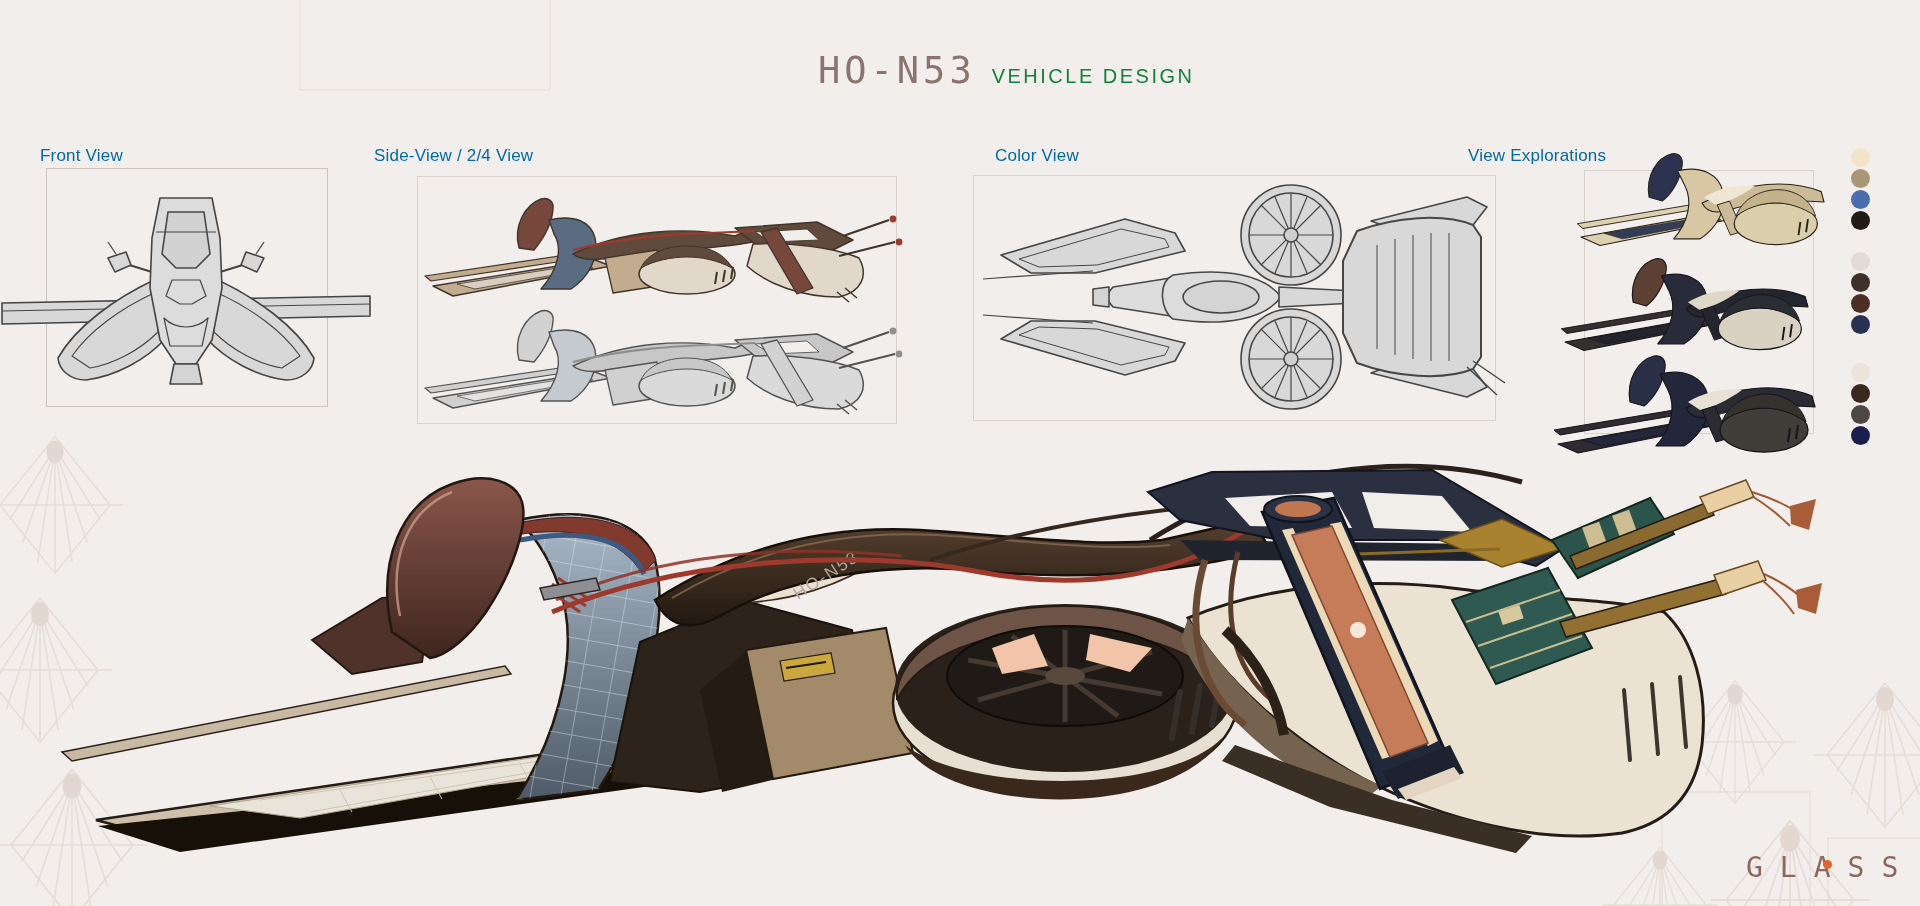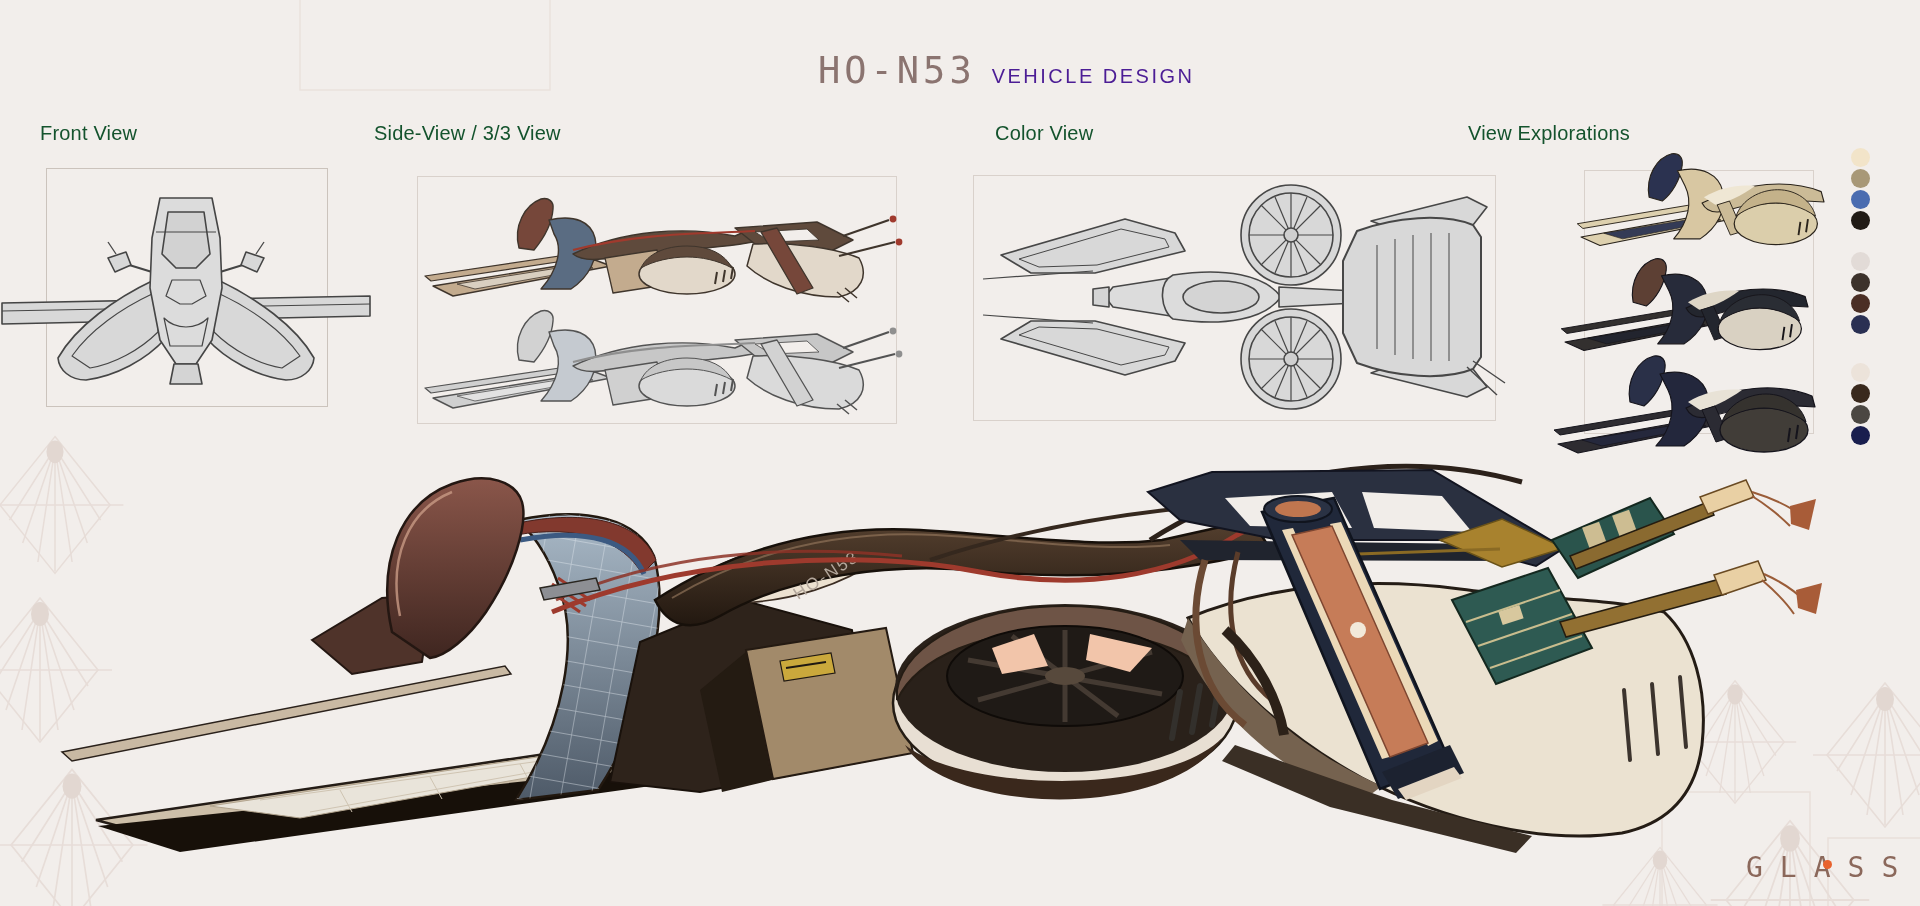--- a/index.html
+++ b/index.html
@@ -7,23 +7,23 @@
     width:1920px;height:906px;position:relative;overflow:hidden;
     background:#f2eeeb;font-family:"Liberation Sans",sans-serif;
   }
   .abs{position:absolute}
   
   .title-wrap{position:absolute;left:818px;top:52px;display:flex;align-items:baseline;gap:16px}
   .title-code{
     font-family:"DejaVu Sans Mono",monospace;font-size:37px;font-weight:400;
     letter-spacing:4px;color:#8b7470;line-height:1;
   }
-  .title-suffix{font-size:20px;letter-spacing:2.5px;color:#4c1d95;line-height:1}
-  
-  .section-label{position:absolute;top:122px;font-size:20px;color:#14532d;letter-spacing:.2px;white-space:nowrap}
+  .title-suffix{font-size:20px;letter-spacing:2.5px;color:#15803d;line-height:1}
+  
+  .section-label{position:absolute;top:146px;font-size:17px;color:#0369a1;letter-spacing:.2px;white-space:nowrap}
   
   .viewbox{position:absolute;border:1px solid #cbc3bc}
   .viewbox.faint{border-color:#d9d1cb}
   .ortho-svg{position:absolute;overflow:visible}
   
   .palette{position:absolute;left:1851px;display:flex;flex-direction:column;gap:2px}
   .dot{width:19px;height:19px;border-radius:50%}
   
   .mini-render{position:absolute;overflow:visible}
   
@@ -61,21 +61,21 @@
   <use href="#deco" transform="translate(1790,900) scale(1.1)"></use>
   <use href="#deco" transform="translate(1660,905) scale(0.8)"></use>
 </svg>
 
 <div class="title-wrap">
   <span class="title-code">HO-N53</span>
   <span class="title-suffix">VEHICLE DESIGN</span>
 </div>
 
 <div class="section-label" style="left:40px">Front View</div>
-<div class="section-label" style="left:374px">Side-View / 3/3 View</div>
+<div class="section-label" style="left:374px">Side-View / 2/4 View</div>
 <div class="section-label" style="left:995px">Color View</div>
 <div class="section-label" style="left:1468px">View Explorations</div>
 
 <div class="viewbox" style="left:46px;top:168px;width:280px;height:237px"></div>
 <svg class="ortho-svg" style="left:46px;top:168px" width="280" height="237" viewBox="0 0 280 237">
   <g fill="#d8d8d8" stroke="#454545" stroke-width="1.6" stroke-linejoin="round">
 
     <polygon points="-44,135 324,128 324,148 -44,156"></polygon>
     <line x1="-44" y1="143" x2="324" y2="136" stroke-width="1"></line>
     <g id="fvLeft">

